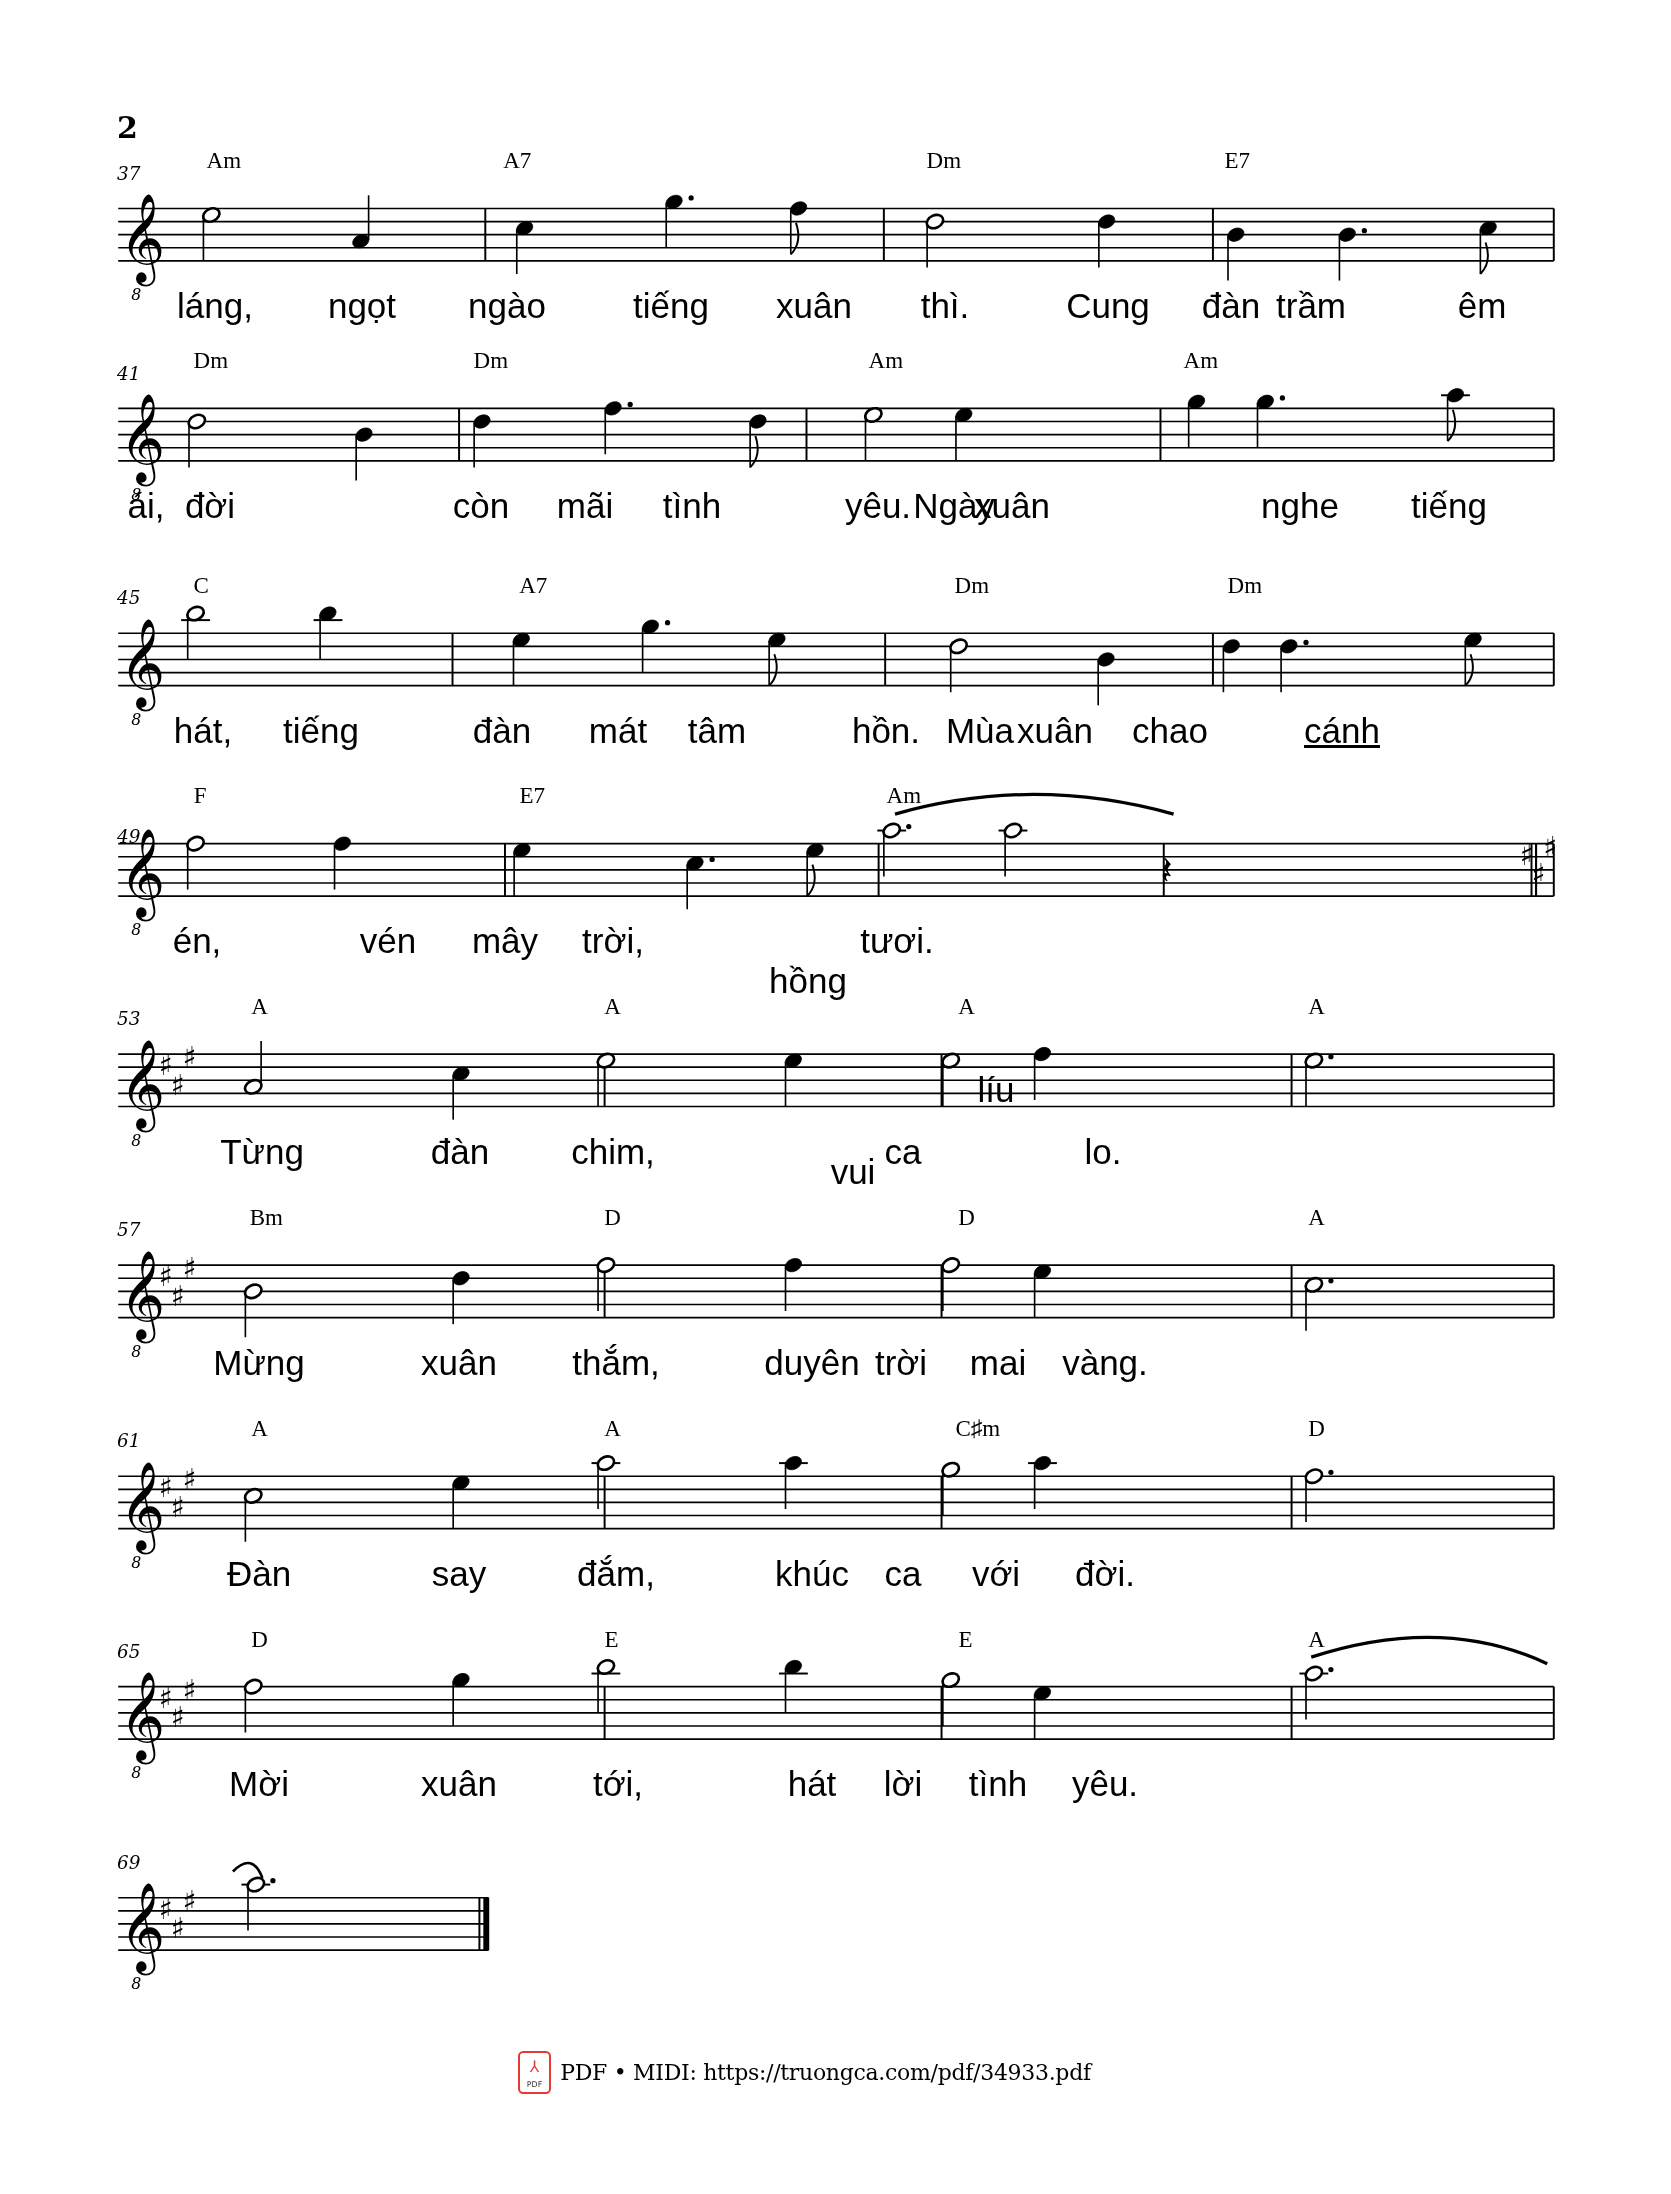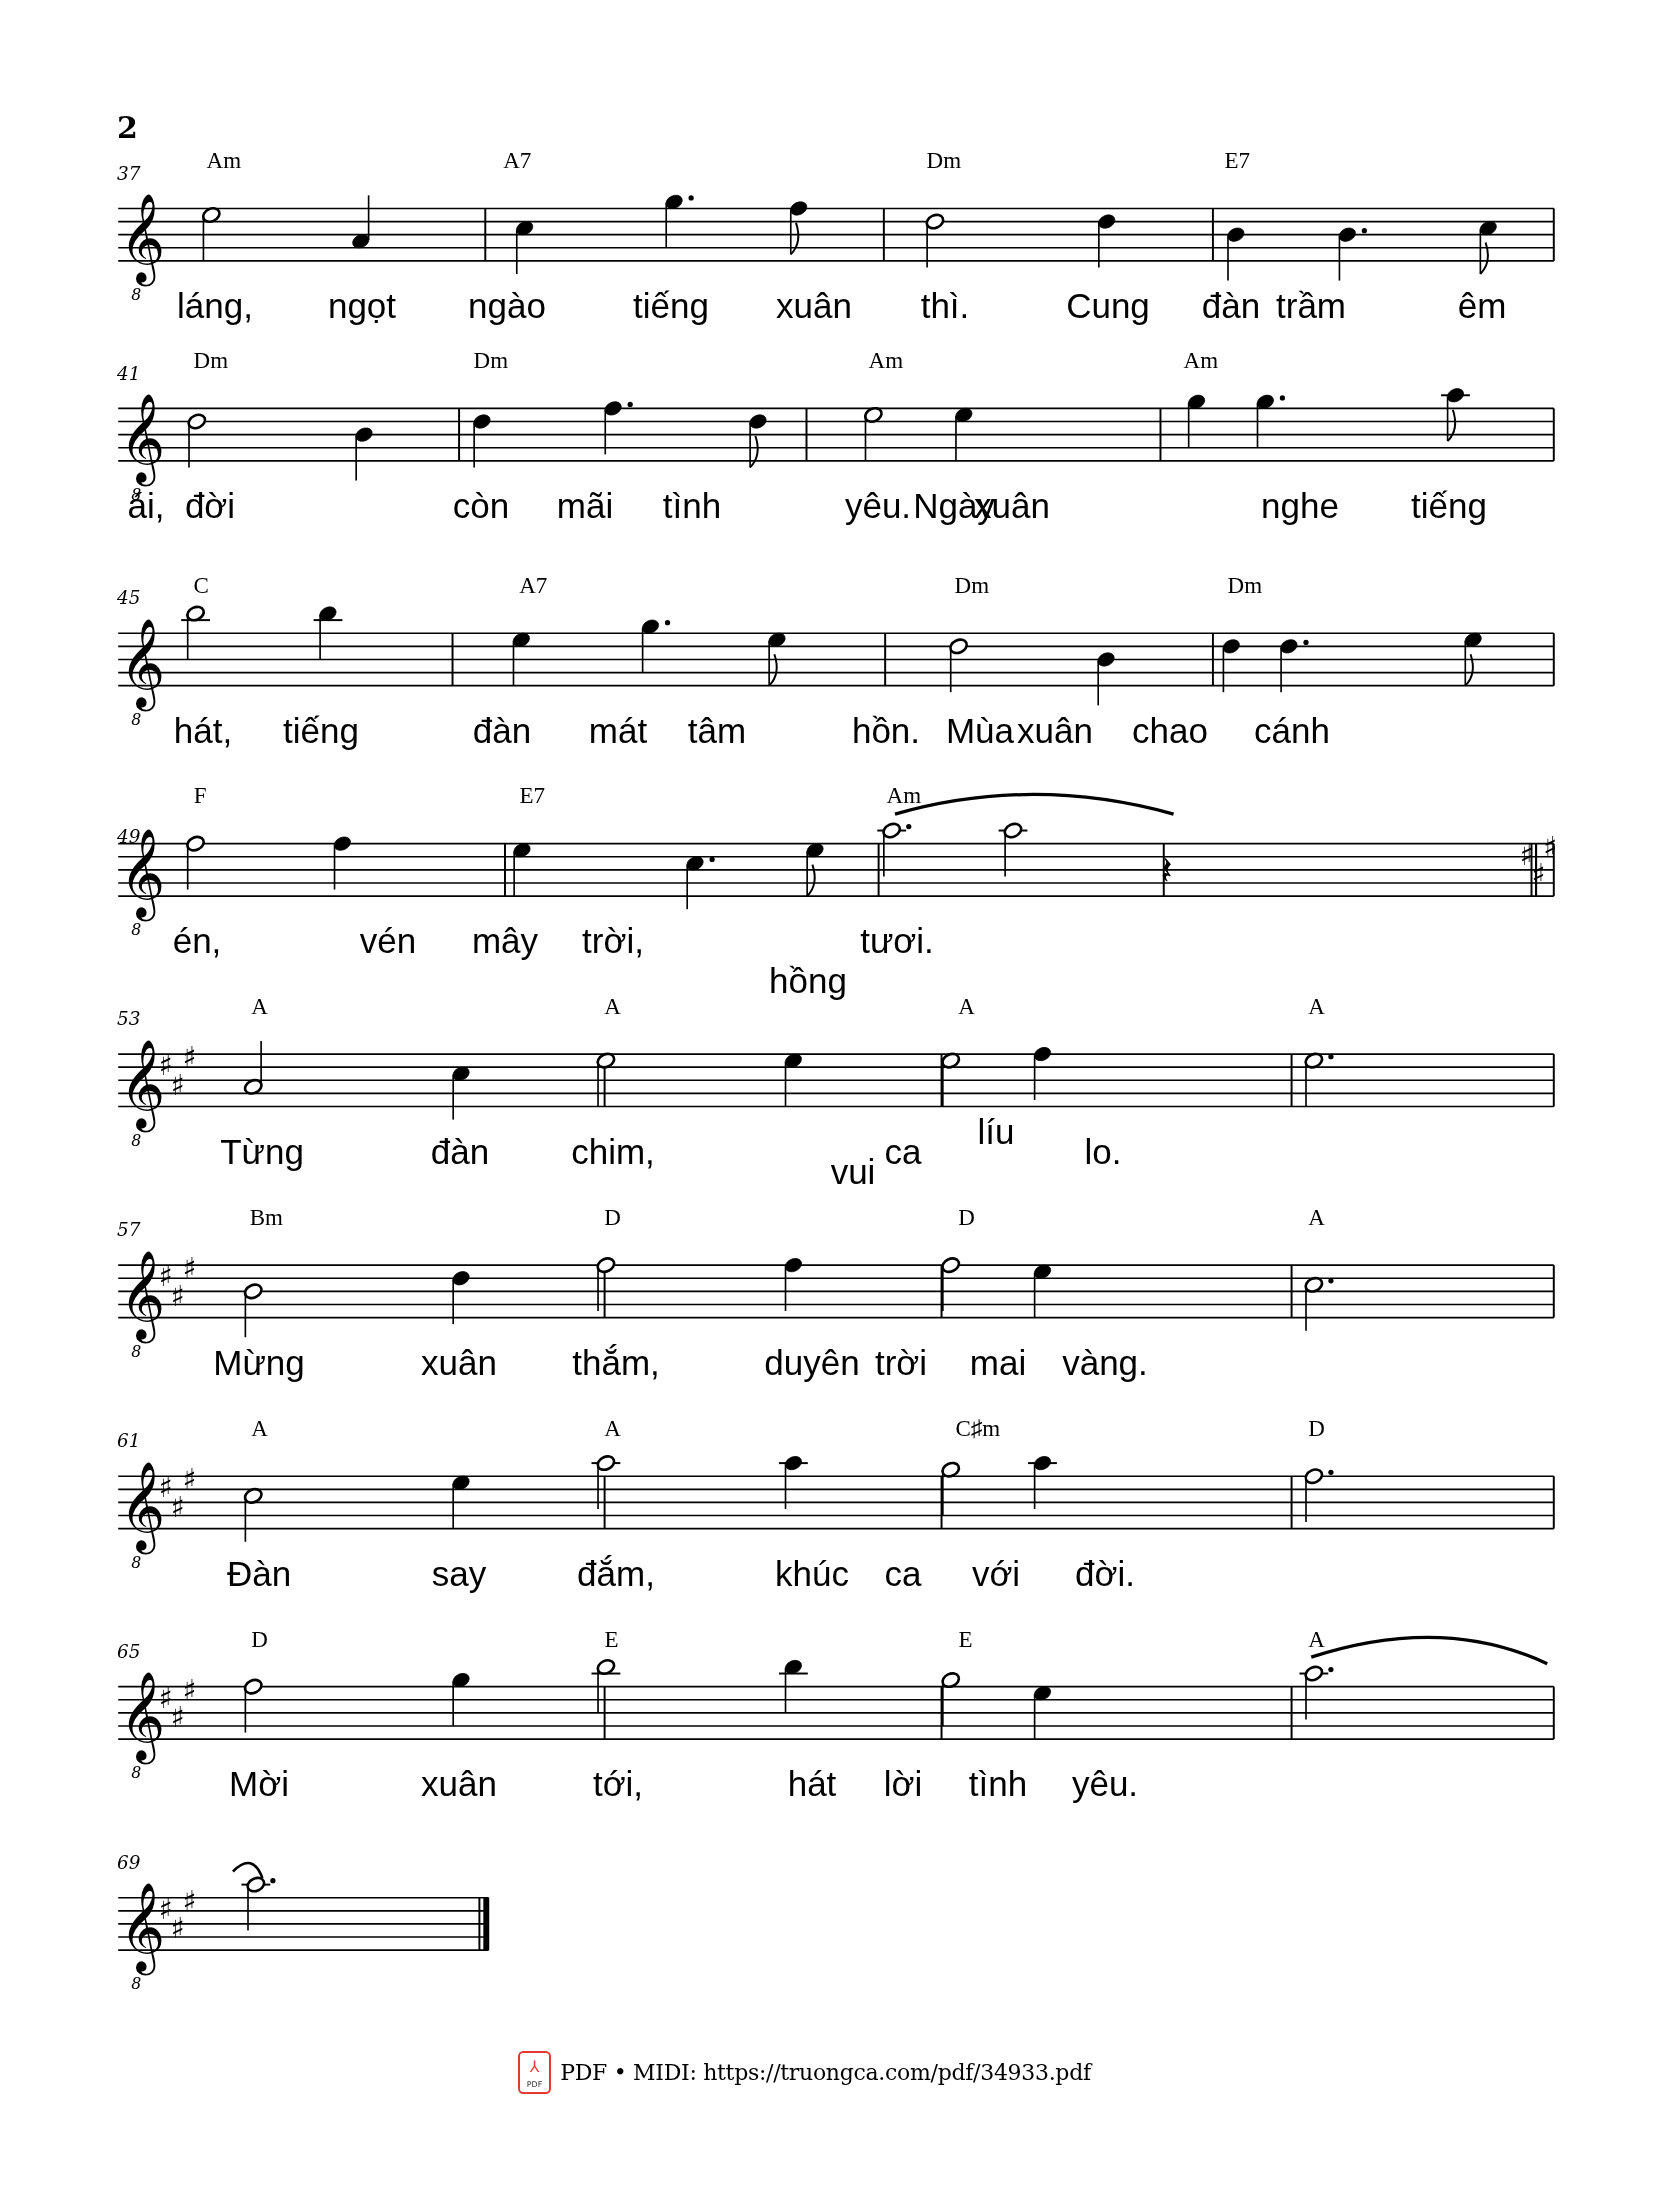--- a/index.html
+++ b/index.html
@@ -179,21 +179,21 @@
       <div class="chord" style="left: 1231px; top: 573px;">Dm</div>
       <div class="lyric" style="left: 203px; top: 711px;">hát,</div>
       <div class="lyric" style="left: 321px; top: 711px;">tiếng</div>
       <div class="lyric" style="left: 502px; top: 711px;">đàn</div>
       <div class="lyric" style="left: 618px; top: 711px;">mát</div>
       <div class="lyric" style="left: 717px; top: 711px;">tâm</div>
       <div class="lyric" style="left: 886px; top: 711px;">hồn.</div>
       <div class="lyric" style="left: 980px; top: 711px;">Mùa</div>
       <div class="lyric" style="left: 1055px; top: 711px;">xuân</div>
       <div class="lyric" style="left: 1170px; top: 711px;">chao</div>
-      <div class="lyric" style="left: 1292px; top: 711px;">cánh</div>
+      <div class="lyric" style="left: 1342px; top: 711px; text-decoration: underline;">cánh</div>
     </div>
     <div class="system" style="top: 0px;">
       <div class="measure-num" style="top: 798px; margin-top: 28px;">49</div>
       <svg class="staff" width="1672" height="2194" style="top:0" viewBox="0 0 2550 3347">
         <line x1="180" x2="2370" y1="1287" y2="1287" stroke="#000" stroke-width="2.5"></line>
         <line x1="180" x2="2370" y1="1307" y2="1307" stroke="#000" stroke-width="2.5"></line>
         <line x1="180" x2="2370" y1="1327" y2="1327" stroke="#000" stroke-width="2.5"></line>
         <line x1="180" x2="2370" y1="1347" y2="1347" stroke="#000" stroke-width="2.5"></line>
         <line x1="180" x2="2370" y1="1367" y2="1367" stroke="#000" stroke-width="2.5"></line>
         <text x="182" y="1372" font-size="118" font-family="DejaVu Sans, sans-serif">𝄞</text>
@@ -275,21 +275,21 @@
       </svg>
       <div class="chord" style="left: 253px; top: 994px;">A</div>
       <div class="chord" style="left: 606px; top: 994px;">A</div>
       <div class="chord" style="left: 960px; top: 994px;">A</div>
       <div class="chord" style="left: 1310px; top: 994px;">A</div>
       <div class="lyric" style="left: 262px; top: 1132px;">Từng</div>
       <div class="lyric" style="left: 460px; top: 1132px;">đàn</div>
       <div class="lyric" style="left: 613px; top: 1132px;">chim,</div>
       <div class="lyric" style="left: 813px; top: 1152px; margin-left: 40px;">vui</div>
       <div class="lyric" style="left: 903px; top: 1132px;">ca</div>
-      <div class="lyric" style="left: 996px; top: 1112px; text-align: right;">líu</div>
+      <div class="lyric" style="left: 996px; top: 1070px; text-align: right;">líu</div>
       <div class="lyric" style="left: 1103px; top: 1132px;">lo.</div>
     </div>
     <div class="system" style="top: 0px;">
       <div class="measure-num" style="top: 1219px;">57</div>
       <svg class="staff" width="1672" height="2194" style="top:0" viewBox="0 0 2550 3347">
         <line x1="180" x2="2370" y1="1930" y2="1930" stroke="#000" stroke-width="2.5"></line>
         <line x1="180" x2="2370" y1="1950" y2="1950" stroke="#000" stroke-width="2.5"></line>
         <line x1="180" x2="2370" y1="1970" y2="1970" stroke="#000" stroke-width="2.5"></line>
         <line x1="180" x2="2370" y1="1990" y2="1990" stroke="#000" stroke-width="2.5"></line>
         <line x1="180" x2="2370" y1="2010" y2="2010" stroke="#000" stroke-width="2.5"></line>

